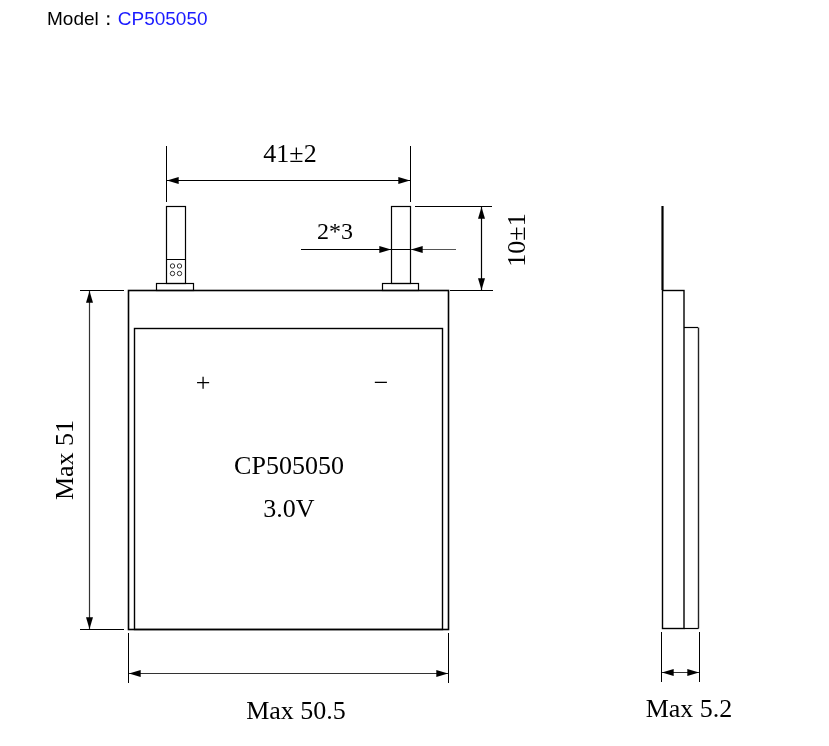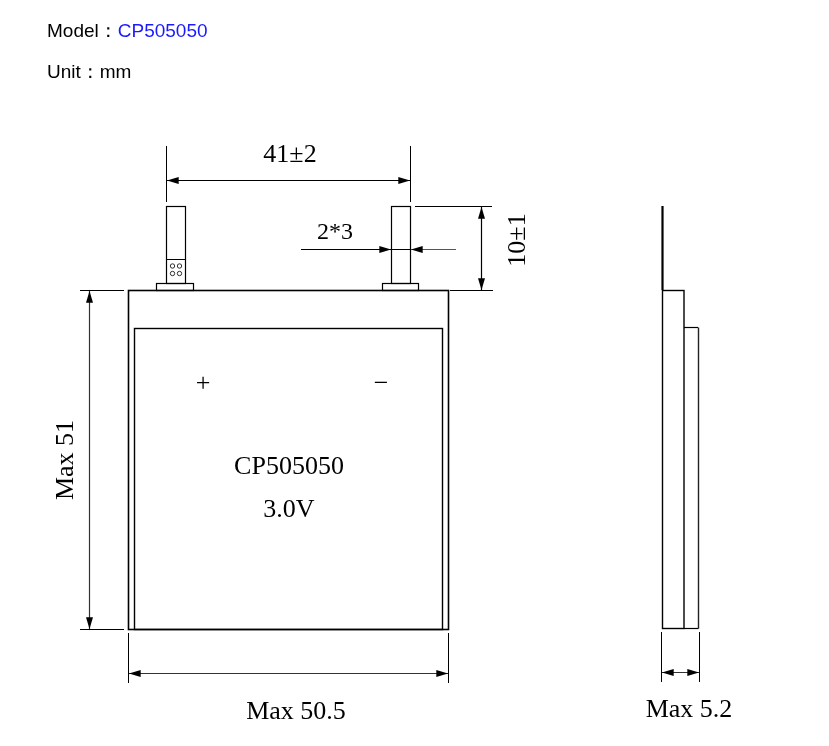--- a/index.html
+++ b/index.html
@@ -1,31 +1,28 @@
 <!DOCTYPE html>
 <html><head>
 <meta charset="utf-8">
 <style>
   html, body { margin: 0; padding: 0; background: #ffffff; }
   body { width: 829px; height: 746px; position: relative; overflow: hidden; }
   .header { position: absolute; left: 47px; top: 4px; font-family: "Liberation Sans", sans-serif; font-size: 19px; line-height: 29px; color: #000; }
-  .header .row { white-space: nowrap; margin-top: 12px; }
+  .header .row { white-space: nowrap; }
   .header .val-blue { color: #1a1aff; }
   svg.drawing { position: absolute; left: 0; top: 0; }
   .dimtext { font-family: "Liberation Serif", serif; fill: #000; }
 </style>
 </head>
 <body>
 
 <div class="header">
   <div class="row">
     <span>Model：</span><span class="val-blue">CP505050</span>
-  </div>
-  <div class="row">
-    <span>Unit：</span><span>mm</span>
   </div>
 </div>
 
 <svg class="drawing" width="829" height="746" viewBox="0 0 829 746" xmlns="http://www.w3.org/2000/svg">
   <defs>
     <marker id="arr" viewBox="0 0 10 6" refX="10" refY="3" markerWidth="18" markerHeight="7" markerUnits="userSpaceOnUse" orient="auto-start-reverse">
       <path d="M0,0 L10,3 L0,6 Z" fill="#000"></path>
     </marker>
     <marker id="arrs" viewBox="0 0 10 6" refX="10" refY="3" markerWidth="14" markerHeight="7" markerUnits="userSpaceOnUse" orient="auto-start-reverse">
       <path d="M0,0 L10,3 L0,6 Z" fill="#000"></path>

